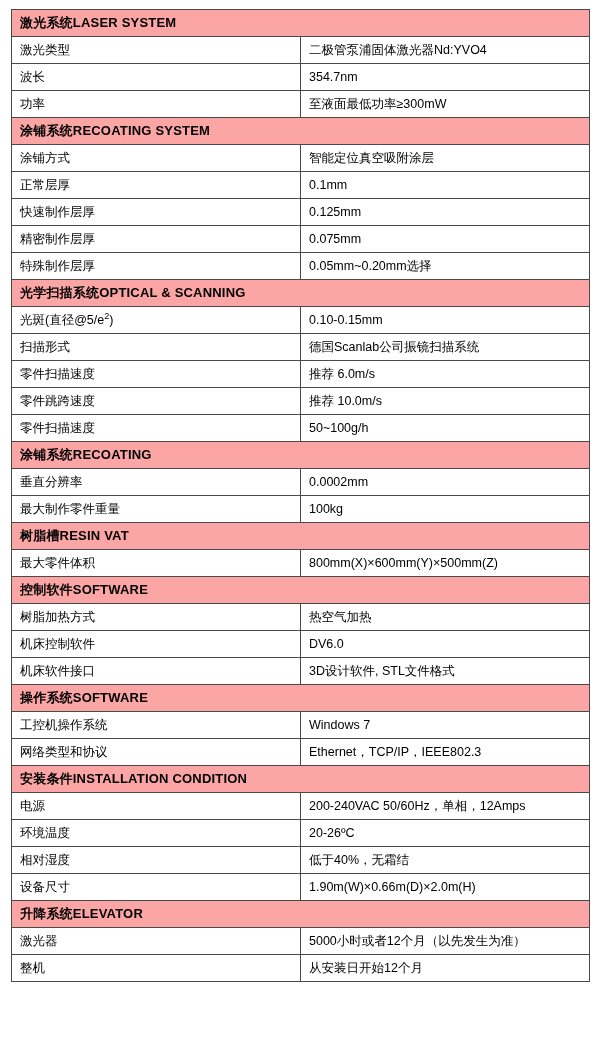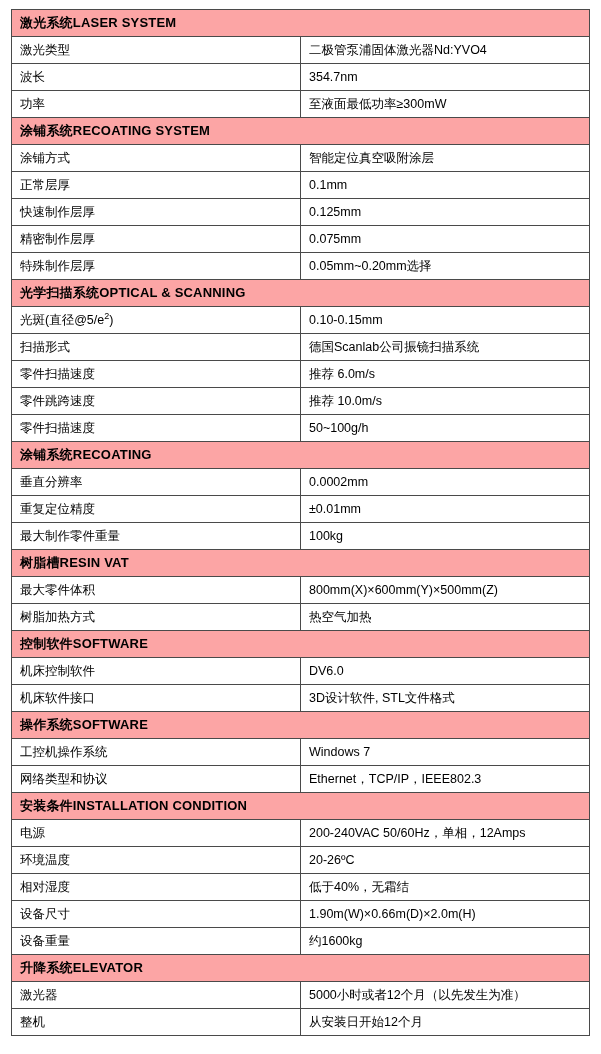--- a/index.html
+++ b/index.html
@@ -118,40 +118,36 @@
         <td class="value-cell">50~100g/h</td>
       </tr>
       <tr>
         <td class="section-cell" colspan="2">涂铺系统RECOATING</td>
       </tr>
       <tr>
         <td class="label-cell">垂直分辨率</td>
         <td class="value-cell">0.0002mm</td>
       </tr>
       <tr>
-        <td class="label-cell">重复定位精度</td>
-        <td class="value-cell">±0.01mm</td>
-      </tr>
-      <tr>
         <td class="label-cell">最大制作零件重量</td>
         <td class="value-cell">100kg</td>
       </tr>
       <tr>
         <td class="section-cell" colspan="2">树脂槽RESIN VAT</td>
       </tr>
       <tr>
         <td class="label-cell">最大零件体积</td>
         <td class="value-cell">800mm(X)×600mm(Y)×500mm(Z)</td>
       </tr>
       <tr>
+        <td class="section-cell" colspan="2">控制软件SOFTWARE</td>
+      </tr>
+      <tr>
         <td class="label-cell">树脂加热方式</td>
         <td class="value-cell">热空气加热</td>
-      </tr>
-      <tr>
-        <td class="section-cell" colspan="2">控制软件SOFTWARE</td>
       </tr>
       <tr>
         <td class="label-cell">机床控制软件</td>
         <td class="value-cell">DV6.0</td>
       </tr>
       <tr>
         <td class="label-cell">机床软件接口</td>
         <td class="value-cell">3D设计软件, STL文件格式</td>
       </tr>
       <tr>
@@ -178,24 +174,20 @@
       </tr>
       <tr>
         <td class="label-cell">相对湿度</td>
         <td class="value-cell">低于40%，无霜结</td>
       </tr>
       <tr>
         <td class="label-cell">设备尺寸</td>
         <td class="value-cell">1.90m(W)×0.66m(D)×2.0m(H)</td>
       </tr>
       <tr>
-        <td class="label-cell">设备重量</td>
-        <td class="value-cell">约1600kg</td>
-      </tr>
-      <tr>
         <td class="section-cell" colspan="2">升降系统ELEVATOR</td>
       </tr>
       <tr>
         <td class="label-cell">激光器</td>
         <td class="value-cell">5000小时或者12个月（以先发生为准）</td>
       </tr>
       <tr>
         <td class="label-cell">整机</td>
         <td class="value-cell">从安装日开始12个月</td>
       </tr>

